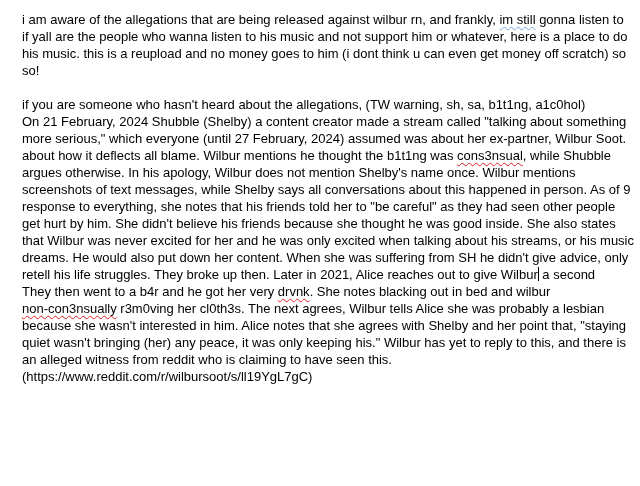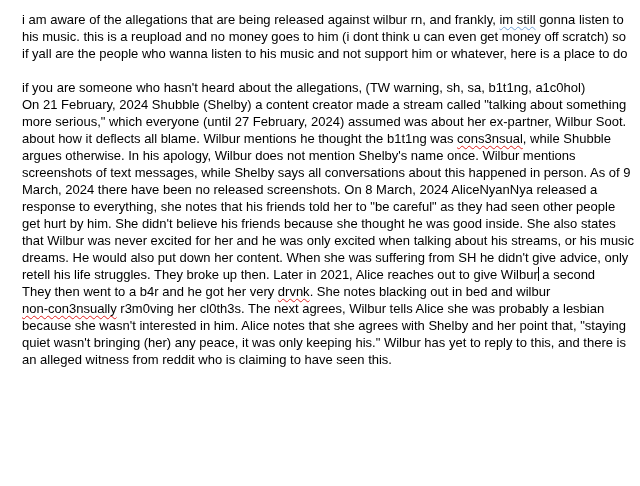--- a/index.html
+++ b/index.html
@@ -50,34 +50,35 @@
     background: var(--text, #000000);
     vertical-align: -2px;
   }
 </style>
 </head>
 <body>
 
 <div class="page">
   <div class="editor" id="editor">
       <div class="line"><span class="seg">i am aware of the allegations that are being released against wilbur rn, and frankly, </span><span class="seg grammar">im still</span><span class="seg"> gonna listen to</span></div>
+      <div class="line"><span class="seg">if yall are the people who wanna listen to his music and not support him or whatever, here is a place to do</span></div>
       <div class="line"><span class="seg">his music. this is a reupload and no money goes to him (i dont think u can even get money off scratch) so</span></div>
-      <div class="line"><span class="seg">if yall are the people who wanna listen to his music and not support him or whatever, here is a place to do</span></div>
+      <div class="line"><span class="seg">so!</span></div>
       <div class="line"><span class="seg"></span></div>
       <div class="line"><span class="seg">if you are someone who hasn't heard about the allegations, (TW warning, sh, sa, b1t1ng, a1c0hol)</span></div>
       <div class="line"><span class="seg">On 21 February, 2024 Shubble (Shelby) a content creator made a stream called "talking about something</span></div>
       <div class="line"><span class="seg">more serious," which everyone (until 27 February, 2024) assumed was about her ex-partner, Wilbur Soot.</span></div>
       <div class="line"><span class="seg">about how it deflects all blame. Wilbur mentions he thought the b1t1ng was </span><span class="seg spell">cons3nsual</span><span class="seg">, while Shubble</span></div>
       <div class="line"><span class="seg">argues otherwise. In his apology, Wilbur does not mention Shelby's name once. Wilbur mentions</span></div>
       <div class="line"><span class="seg">screenshots of text messages, while Shelby says all conversations about this happened in person. As of 9</span></div>
-      <div class="line"><span class="seg">March, 2024 there have been no released screenshots. On 8 March, 2024 AliceNyanNya released a</span></div>
       <div class="line"><span class="seg">response to everything, she notes that his friends told her to "be careful" as they had seen other people</span></div>
       <div class="line"><span class="seg">get hurt by him. She didn't believe his friends because she thought he was good inside. She also states</span></div>
       <div class="line"><span class="seg">that Wilbur was never excited for her and he was only excited when talking about his streams, or his music</span></div>
       <div class="line"><span class="seg">dreams. He would also put down her content. When she was suffering from SH he didn't give advice, only</span></div>
       <div class="line"><span class="seg">retell his life struggles. They broke up then. Later in 2021, Alice reaches out to give Wilbur</span><span class="caret"></span><span class="seg"> a second</span></div>
       <div class="line"><span class="seg">They then went to a b4r and he got her very </span><span class="seg spell">drvnk</span><span class="seg">. She notes blacking out in bed and wilbur</span></div>
       <div class="line"><span class="seg spell">non-con3nsually</span><span class="seg"> r3m0ving her cl0th3s. The next agrees, Wilbur tells Alice she was probably a lesbian</span></div>
       <div class="line"><span class="seg">because she wasn't interested in him. Alice notes that she agrees with Shelby and her point that, "staying</span></div>
       <div class="line"><span class="seg">quiet wasn't bringing (her) any peace, it was only keeping his." Wilbur has yet to reply to this, and there is</span></div>
       <div class="line"><span class="seg">an alleged witness from reddit who is claiming to have seen this.</span></div>
+      <div class="line"><span class="seg">(https://www.reddit.com/r/wilbursoot/s/ll19YgL7gC)</span></div>
     </div>
 </div>
 
 </body></html>

